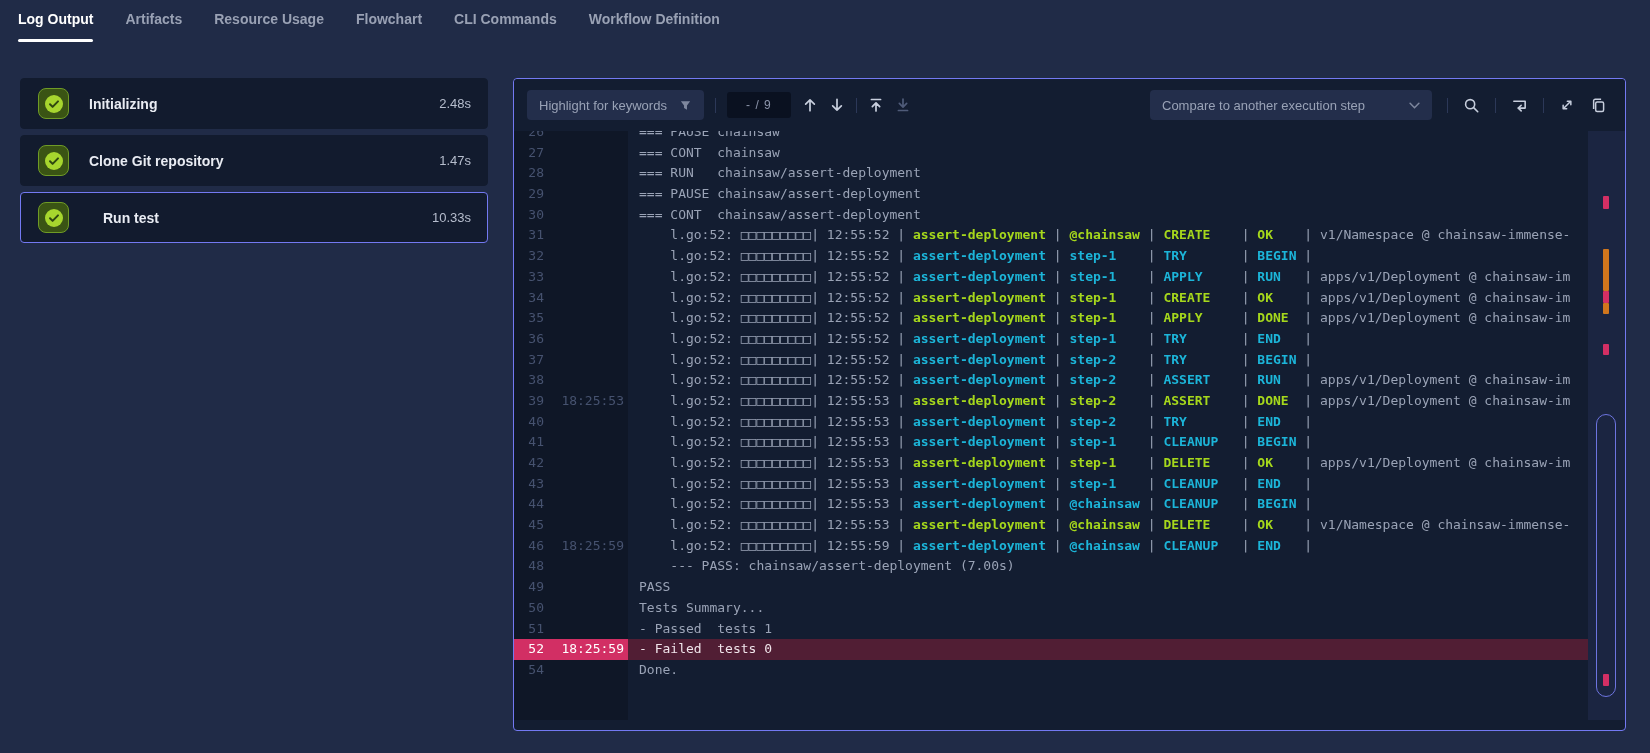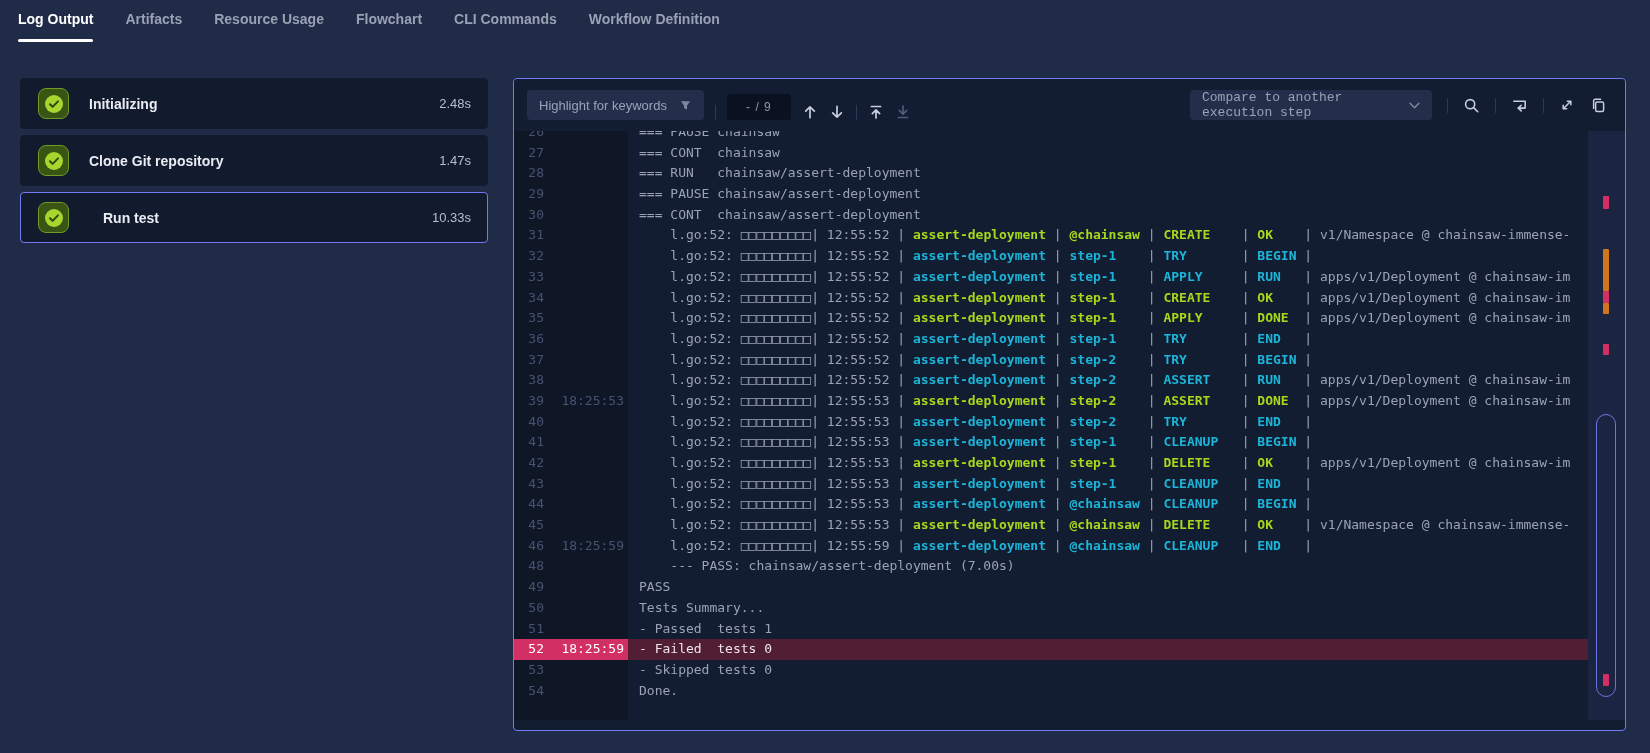--- a/index.html
+++ b/index.html
@@ -35,21 +35,21 @@
   
   .log-panel {
     position:absolute; left:513px; top:78px; width:1113px; height:653px;
     background:#131d31; border:1px solid #7379f2; border-radius:4px;
   }
   .toolbar {
     position:absolute; top:0; left:0; right:0; height:52px; z-index:3;
     background:#131d31; border-radius:4px;
     display:flex; align-items:center; padding:0 18px 0 13px;
   }
-  .tb-left { display:flex; align-items:flex-end; gap:11px; }
+  .tb-left { display:flex; align-items:center; gap:11px; }
   .tb-right { margin-left:auto; display:flex; align-items:center; gap:15px; }
   .pill {
     background:#232e4b; border-radius:4px; height:30px;
     display:flex; align-items:center; gap:12px; padding:0 12px;
     color:#99a2b6; font-size:13px; cursor:pointer;
   }
   .pill .picon { color:#7e879e; display:flex; }
   .vdiv { width:1px; height:15px; background:#2c3858; }
   .counter {
     background:#0a1120; border-radius:3px; width:64px; height:26px;
@@ -155,21 +155,21 @@
           </svg>
       </span>
       <span class="icon-btn dim">
         <svg width="16" height="16" viewBox="0 0 14 14" fill="none" stroke="currentColor" stroke-width="1.5" stroke-linecap="round" stroke-linejoin="round">
             <path d="M3 11.8h8M7 1.8v6.8M3.8 5.6L7 8.8l3.2-3.2"></path>
           </svg>
       </span>
     </div>
 
     <div class="tb-right">
-      <div class="pill" style="width:242px;font-family:Liberation Mono, monospace;">
+      <div class="pill" style="width:282px;">
         <span style="flex:1;">Compare to another execution step</span>
         <span class="picon">
           <svg width="11" height="7" viewBox="0 0 10 6" fill="none" stroke="currentColor" stroke-width="1.4" stroke-linecap="round">
               <path d="M1 1l4 4 4-4"></path>
             </svg>
         </span>
       </div>
       <div class="vdiv"></div>
       <span class="icon-btn">
         <svg width="17" height="17" viewBox="0 0 15 15" fill="none" stroke="currentColor" stroke-width="1.4" stroke-linecap="round">
@@ -223,21 +223,20 @@
         <div class="row"><span class="gut"><span class="ln">42</span><span class="gts"></span></span><span class="lc"><span class="seg-g">    l.go:52: □□□□□□□□□| 12:55:53 | </span><span class="seg-green">assert-deployment</span><span class="seg-g"> | </span><span class="seg-green">step-1   </span><span class="seg-g"> | </span><span class="seg-green">DELETE    </span><span class="seg-g">| </span><span class="seg-green">OK    </span><span class="seg-g">| apps/v1/Deployment @ chainsaw-im</span></span></div>
         <div class="row"><span class="gut"><span class="ln">43</span><span class="gts"></span></span><span class="lc"><span class="seg-g">    l.go:52: □□□□□□□□□| 12:55:53 | </span><span class="seg-cyan">assert-deployment</span><span class="seg-g"> | </span><span class="seg-cyan">step-1   </span><span class="seg-g"> | </span><span class="seg-cyan">CLEANUP   </span><span class="seg-g">| </span><span class="seg-cyan">END   </span><span class="seg-g">| </span></span></div>
         <div class="row"><span class="gut"><span class="ln">44</span><span class="gts"></span></span><span class="lc"><span class="seg-g">    l.go:52: □□□□□□□□□| 12:55:53 | </span><span class="seg-cyan">assert-deployment</span><span class="seg-g"> | </span><span class="seg-cyan">@chainsaw</span><span class="seg-g"> | </span><span class="seg-cyan">CLEANUP   </span><span class="seg-g">| </span><span class="seg-cyan">BEGIN </span><span class="seg-g">| </span></span></div>
         <div class="row"><span class="gut"><span class="ln">45</span><span class="gts"></span></span><span class="lc"><span class="seg-g">    l.go:52: □□□□□□□□□| 12:55:53 | </span><span class="seg-green">assert-deployment</span><span class="seg-g"> | </span><span class="seg-green">@chainsaw</span><span class="seg-g"> | </span><span class="seg-green">DELETE    </span><span class="seg-g">| </span><span class="seg-green">OK    </span><span class="seg-g">| v1/Namespace @ chainsaw-immense-</span></span></div>
         <div class="row"><span class="gut"><span class="ln">46</span><span class="gts">18:25:59</span></span><span class="lc"><span class="seg-g">    l.go:52: □□□□□□□□□| 12:55:59 | </span><span class="seg-cyan">assert-deployment</span><span class="seg-g"> | </span><span class="seg-cyan">@chainsaw</span><span class="seg-g"> | </span><span class="seg-cyan">CLEANUP   </span><span class="seg-g">| </span><span class="seg-cyan">END   </span><span class="seg-g">| </span></span></div>
         <div class="row"><span class="gut"><span class="ln">48</span><span class="gts"></span></span><span class="lc">    --- PASS: chainsaw/assert-deployment (7.00s)</span></div>
         <div class="row"><span class="gut"><span class="ln">49</span><span class="gts"></span></span><span class="lc">PASS</span></div>
         <div class="row"><span class="gut"><span class="ln">50</span><span class="gts"></span></span><span class="lc">Tests Summary...</span></div>
         <div class="row"><span class="gut"><span class="ln">51</span><span class="gts"></span></span><span class="lc">- Passed  tests 1</span></div>
         <div class="row hl"><span class="gut"><span class="ln">52</span><span class="gts">18:25:59</span></span><span class="lc">- Failed  tests 0</span></div>
-        <div class="row"><span class="gut"><span class="ln">53</span><span class="gts"></span></span><span class="lc">- Skipped tests 0</span></div>
         <div class="row"><span class="gut"><span class="ln">54</span><span class="gts"></span></span><span class="lc">Done.</span></div>
       </div>
   </div>
 
   <div class="minimap">
 
   <div class="mm-mark" style="top: 65px; height: 13px; background: rgb(211, 47, 100);"></div>
       <div class="mm-mark" style="top: 118px; height: 42px; background: rgb(208, 118, 29);"></div>
       <div class="mm-mark" style="top: 160px; height: 12px; background: rgb(211, 47, 100);"></div>
       <div class="mm-mark" style="top: 172px; height: 11px; background: rgb(208, 118, 29);"></div>

